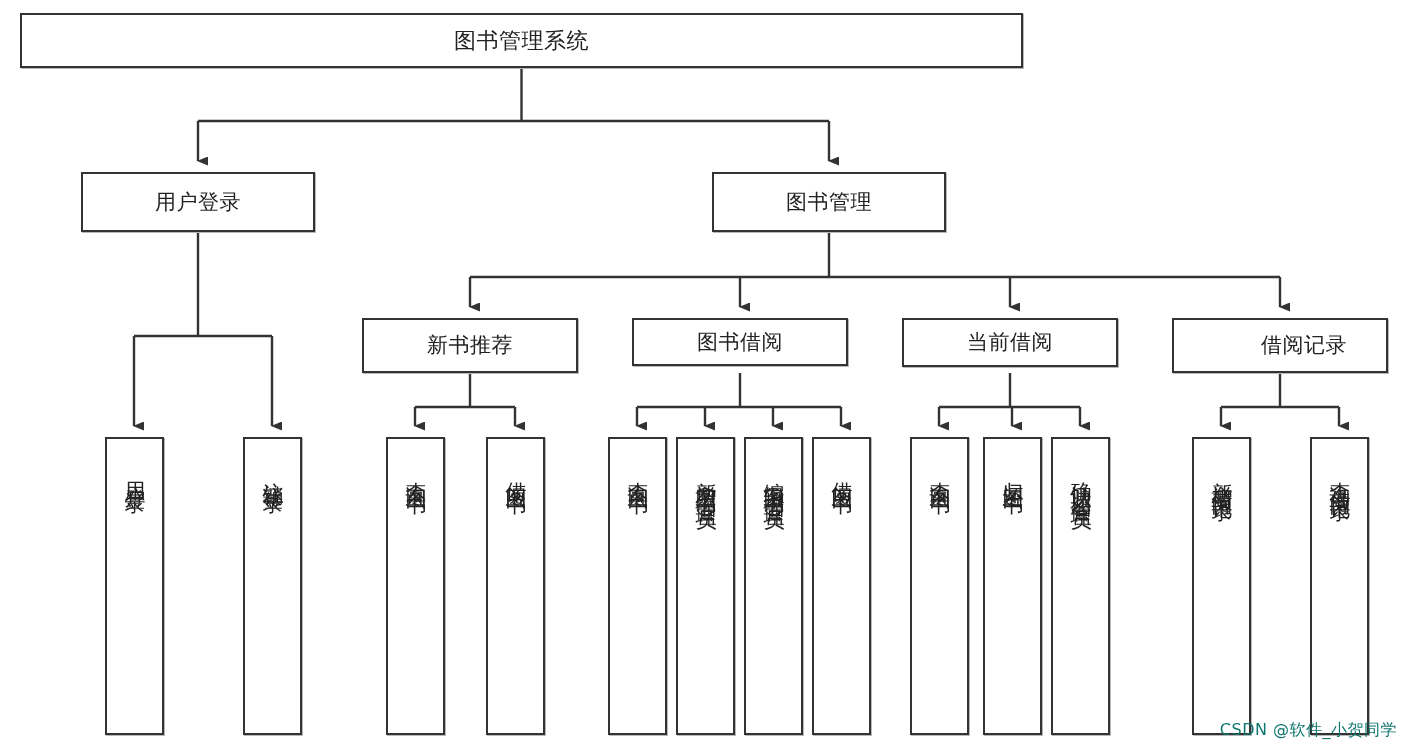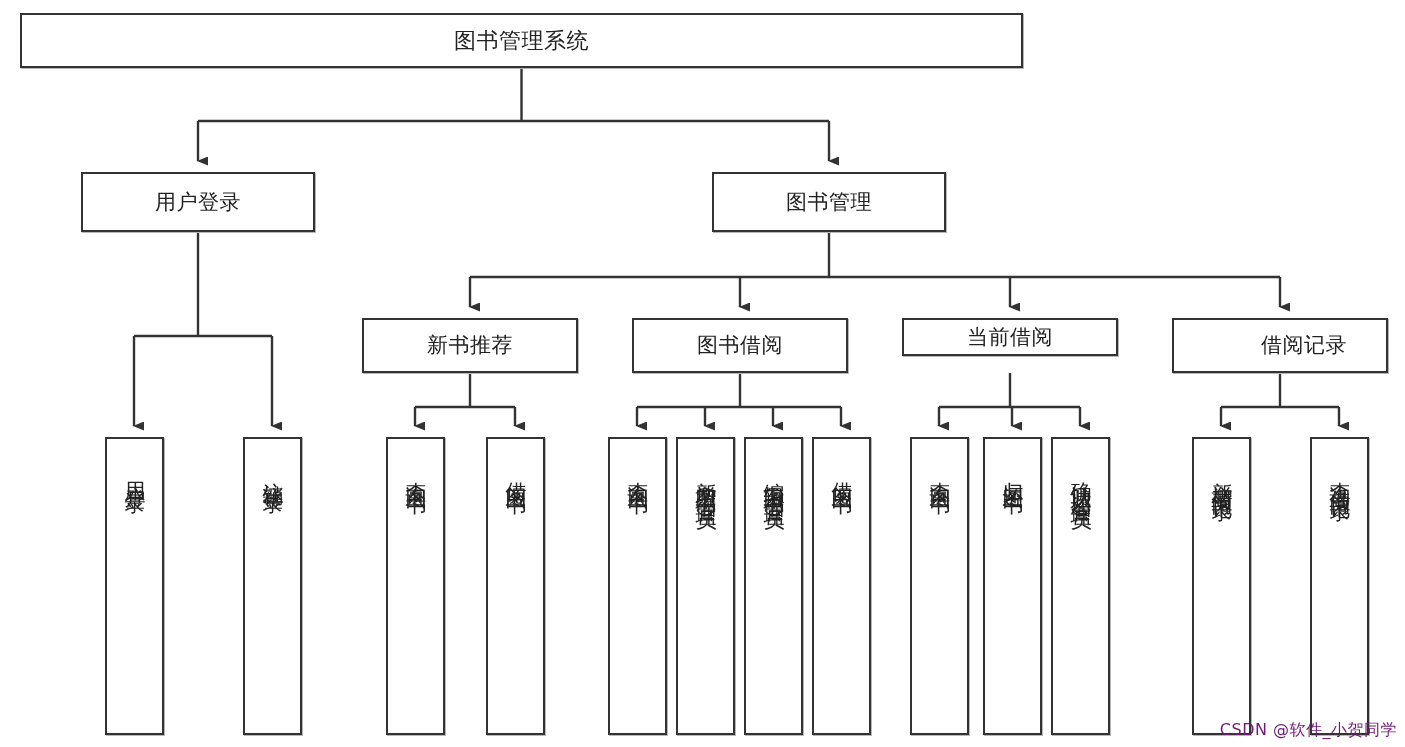--- a/index.html
+++ b/index.html
@@ -60,21 +60,21 @@
     font-size: 21px;
     letter-spacing: 4px;
     line-height: 1;
     white-space: nowrap;
   }
   #watermark {
     position: absolute;
     right: 8px;
     bottom: 6px;
     font-size: 16px;
-    color: #701a75;
+    color: #0f766e;
     z-index: 5;
     white-space: nowrap;
     letter-spacing: 0.5px;
   }
 </style>
 </head>
 <body>
 
 <div id="diagram-root">
 
@@ -127,24 +127,24 @@
   </div>
       <div class="node horizontal" style="left: 81px; top: 172px; width: 234px; height: 60px;">
     <span class="node-label">用户登录</span>
   </div>
       <div class="node horizontal" style="left: 712px; top: 172px; width: 234px; height: 60px; justify-content: center;">
     <span class="node-label">图书管理</span>
   </div>
       <div class="node horizontal" style="left: 362px; top: 318px; width: 216px; height: 55px;">
     <span class="node-label">新书推荐</span>
   </div>
-      <div class="node horizontal" style="left: 632px; top: 318px; width: 216px; height: 55px;">
+      <div class="node horizontal" style="left: 632px; top: 318px; width: 216px; height: 48px;">
     <span class="node-label">图书借阅</span>
   </div>
-      <div class="node horizontal" style="left: 902px; top: 318px; width: 216px; height: 38px;">
+      <div class="node horizontal" style="left: 902px; top: 318px; width: 216px; height: 49px;">
     <span class="node-label">当前借阅</span>
   </div>
       <div class="node horizontal" style="left: 1172px; top: 318px; width: 216px; height: 55px; padding-left: 48px;">
     <span class="node-label">借阅记录</span>
   </div>
       <div class="node vertical" style="left: 105px; top: 437px; width: 59px; height: 298px;">
     <span class="node-label">用户登录</span>
   </div>
       <div class="node vertical" style="left: 243px; top: 437px; width: 59px; height: 298px;">
     <span class="node-label">注销登录</span>

